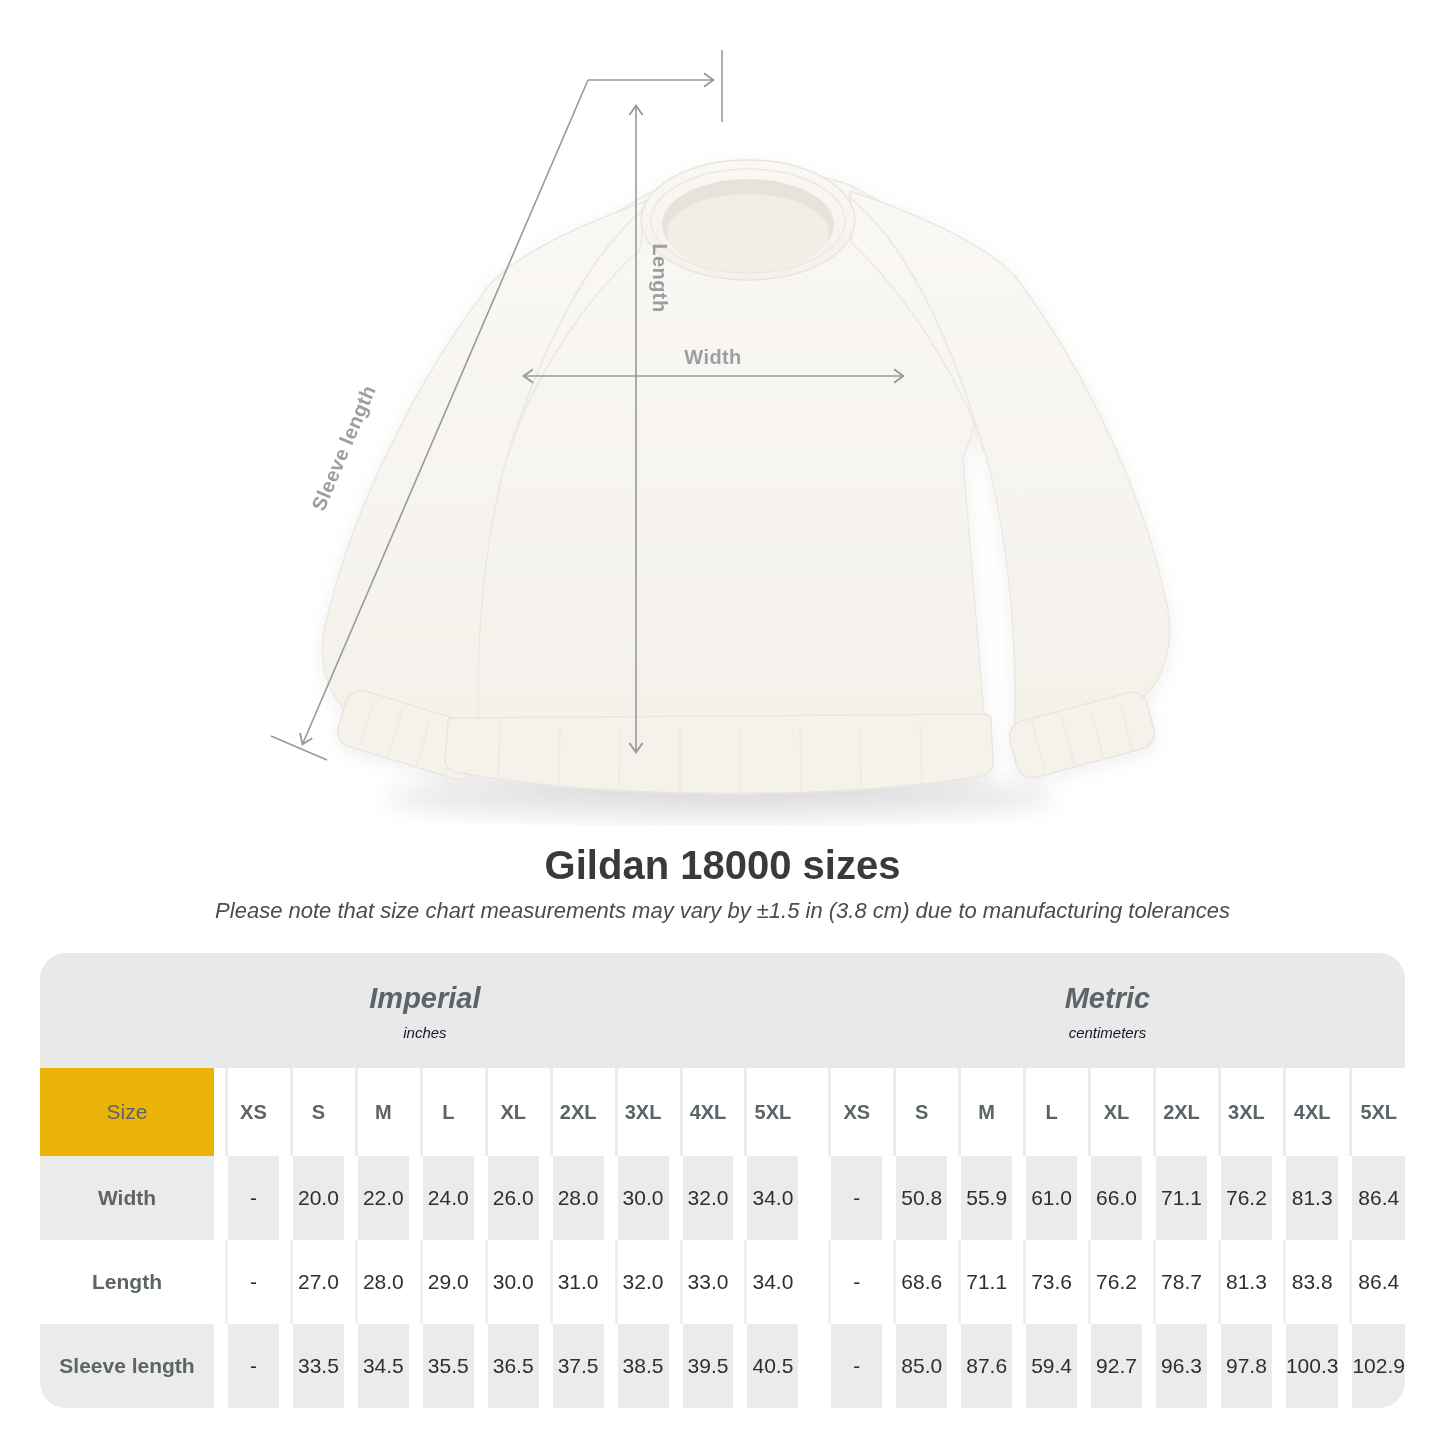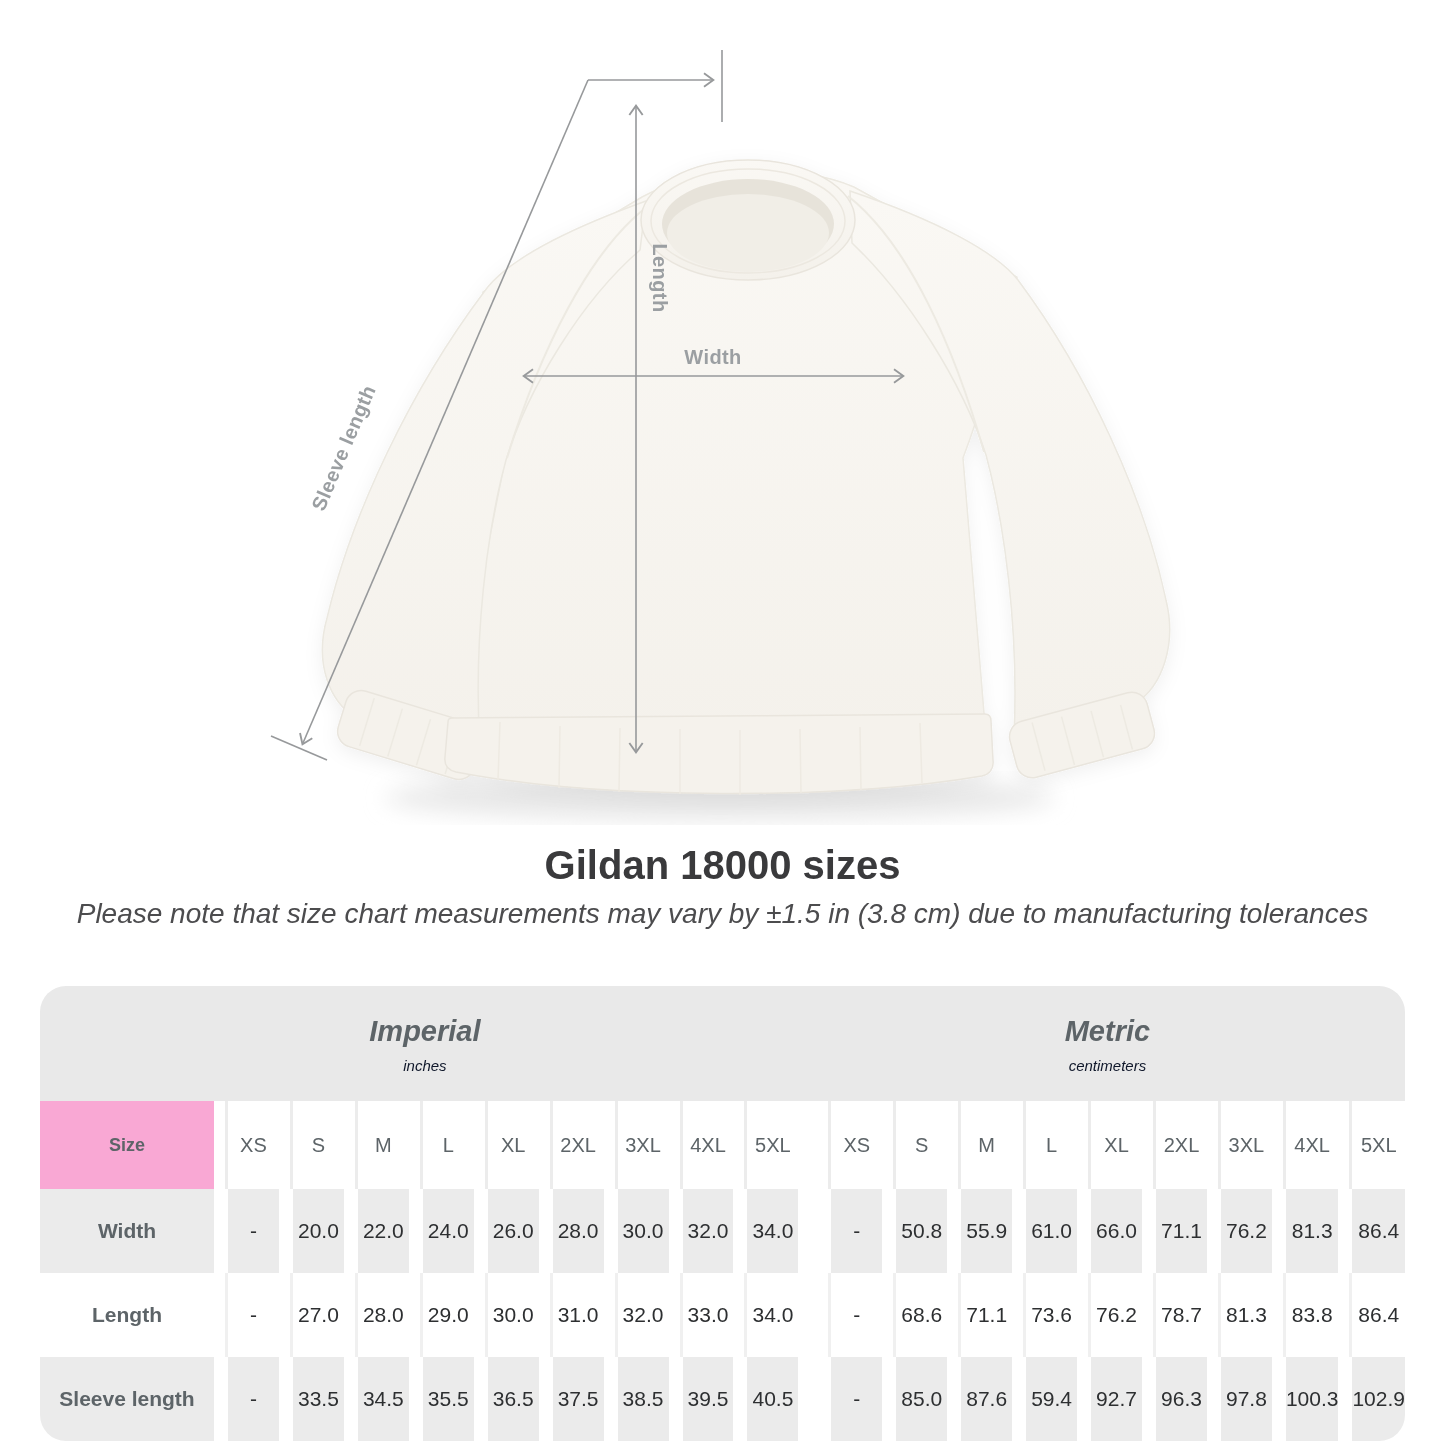--- a/index.html
+++ b/index.html
@@ -12,41 +12,41 @@
   .diagram svg{position:absolute;left:0;top:0;}
   .diag-label{
     position:absolute;font-weight:bold;font-size:20px;color:#9b9fa2;letter-spacing:.4px;white-space:nowrap;
   }
   .diag-label.width{left:713px;top:357px;transform:translate(-50%,-50%);}
   .diag-label.length{left:659px;top:278px;transform:translate(-50%,-50%) rotate(90deg);}
   .diag-label.sleeve{left:344px;top:448px;transform:translate(-50%,-50%) rotate(-67deg);}
   
   .heading{position:absolute;left:0;top:843px;width:1445px;text-align:center;}
   .heading h1{margin:0;font-size:40px;font-weight:bold;color:#3a3a3c;}
-  .heading p{margin:10px 0 0 0;font-size:28px;font-style:italic;color:#4c4c4e;}
+  .heading p{margin:10px 0 0 0;font-size:22px;font-style:italic;color:#4c4c4e;}
   
   .sizetable{
-    position:absolute;left:40px;top:986px;width:1365px;height:455px;
+    position:absolute;left:40px;top:953px;width:1365px;height:455px;
     display:grid;
     grid-template-columns:174px repeat(9,1fr) 5px repeat(9,1fr);
     grid-template-rows:115px 88px 84px 84px 84px;
     column-gap:14px;background:#fff;border-radius:26px;overflow:hidden;
   }
   .band{
     grid-column:1 / -1;background:#e9e9e9;display:flex;align-items:stretch;
   }
   .band-half{display:flex;flex-direction:column;align-items:center;justify-content:center;padding-top:2px;}
   .band-half.imperial{width:56.4%;}
   .band-half.metric{width:43.6%;}
   .band-title{font-size:29px;font-weight:bold;font-style:italic;color:#5d6468;}
   .band-unit{font-size:15px;font-style:italic;color:#0f172a;margin-top:9px;}
   .cell{display:flex;align-items:center;justify-content:center;white-space:nowrap;}
-  .cell.hdr{background:#fff;font-weight:normal;font-size:20px;color:#5d6468;}
+  .cell.hdr{background:#fff;font-weight:bold;font-size:20px;color:#5d6468;}
   .cell.hdr.sep{box-shadow:-3px 0 0 #ececec;}
-  .cell.corner{background:#f9a8d4;font-weight:bold;font-size:18px;color:#5d6468;}
+  .cell.corner{background:#eab308;font-weight:normal;font-size:21px;color:#5d6468;}
   .cell.rowlabel{font-weight:bold;font-size:21px;color:#5d6468;}
   .cell.val{font-size:21px;color:#2d2f31;}
   .cell.gray{background:#ebebeb;}
   .cell.white{background:#fff;}
   .cell.white.sep{box-shadow:-3px 0 0 #f0f0f0;}
   .cell.spacer{background:transparent;}
 </style>
 </head>
 <body>
 

